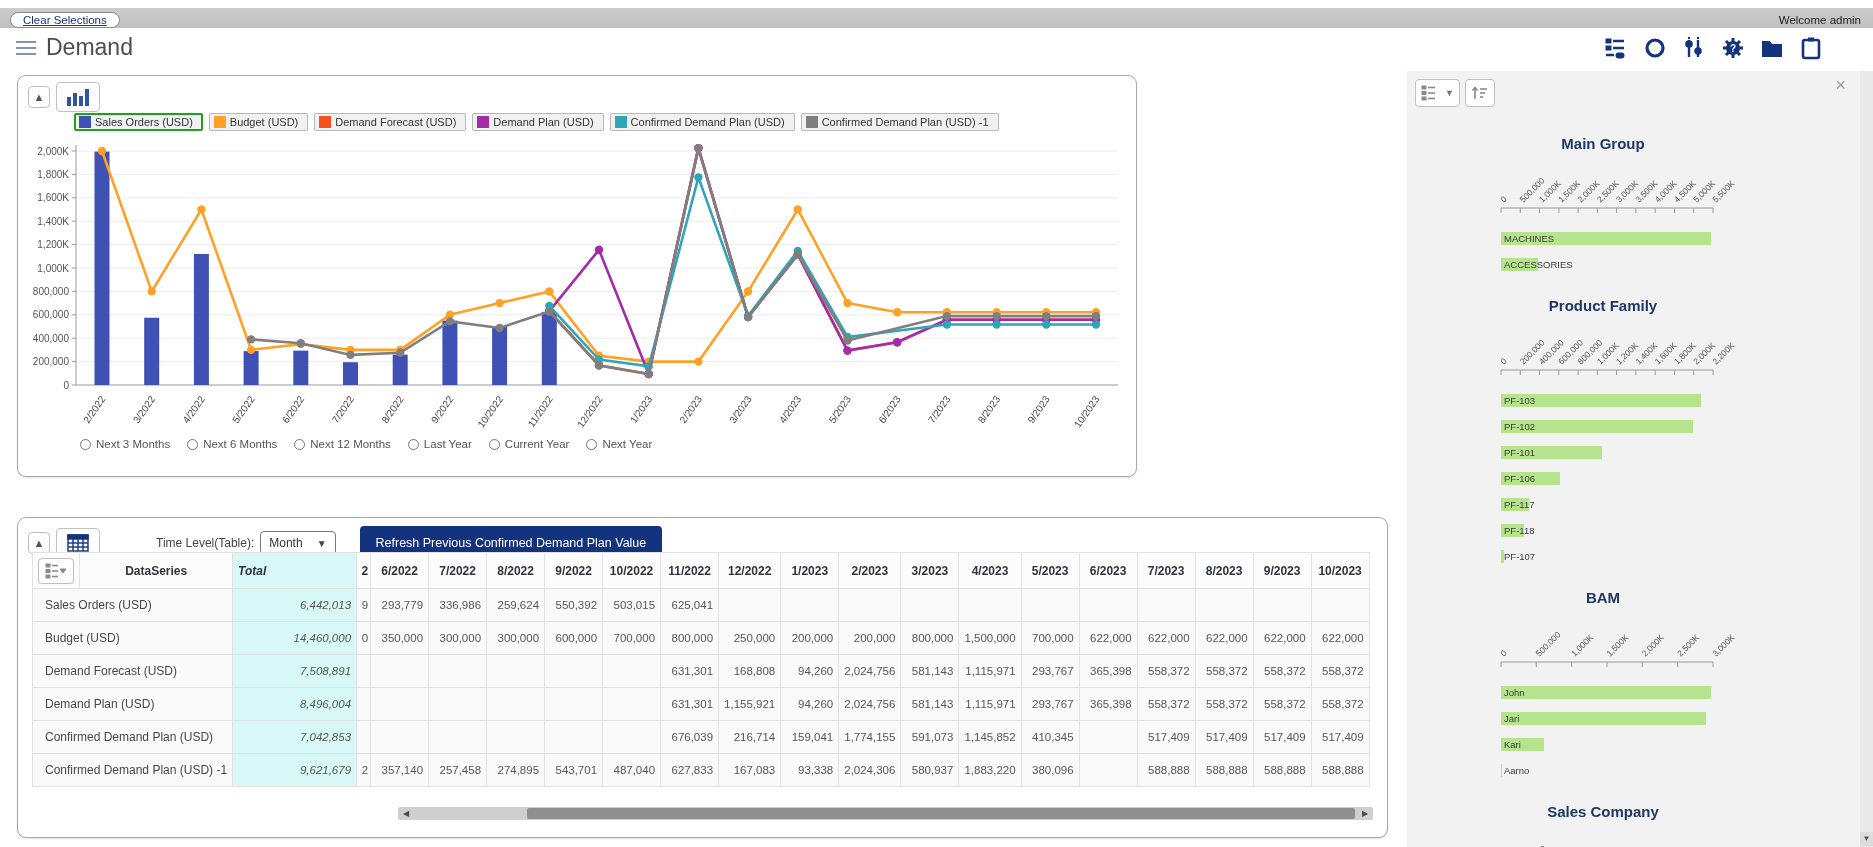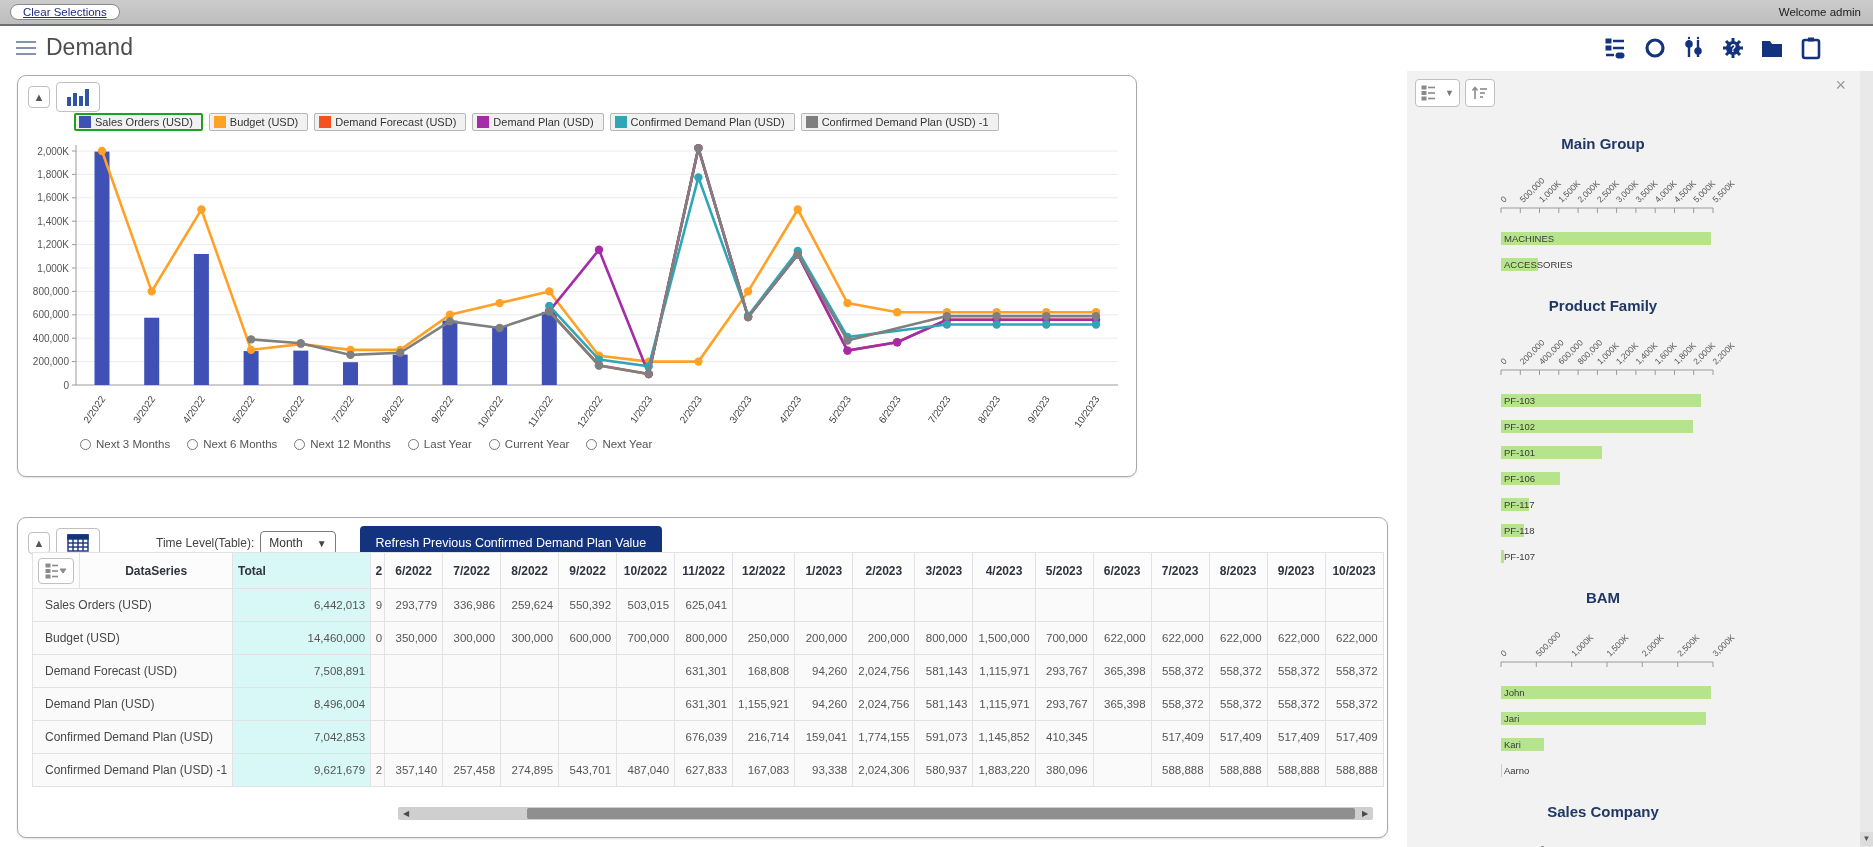--- a/index.html
+++ b/index.html
@@ -1,21 +1,21 @@
 <!DOCTYPE html>
 <html><head>
 <meta charset="utf-8">
 <style>
   * { box-sizing: border-box; margin: 0; padding: 0; }
   html,body { width:1873px; height:847px; overflow:hidden; background:#fff;
     font-family:"Liberation Sans", sans-serif; }
   svg { font-family:"Liberation Sans", sans-serif; }
 
   
-  .topbar { position:absolute; left:0; top:0; width:1873px; height:26px;
+  .topbar { position:absolute; left:0; top:8px; width:1873px; height:26px;
     background:linear-gradient(#cccccc,#bdbdbd); border-bottom:2px solid #6f6f6f;
     display:flex; align-items:center; justify-content:space-between; padding:0 12px 0 10px; }
   .clear-btn { background:#fff; border:1px solid #8a8a8a; border-radius:10px;
     padding:1px 12px; font-size:11.5px; color:#1b2f7d; text-decoration:underline; cursor:pointer; }
   .welcome { font-size:11.5px; color:#1c1c1c; }
 
   
   .header { position:absolute; left:0; top:28px; width:1873px; height:44px; background:#fff; }
   .burger { position:absolute; left:16px; top:13px; width:20px; height:16px; cursor:pointer; }
   .burger div { height:2px; background:#8494ab; margin-bottom:4px; }
@@ -60,21 +60,21 @@
   .refresh-btn { margin-left:18px; background:#14337e; color:#fff; border:none; border-radius:4px;
     padding:10px 16px; font-size:12.5px; cursor:pointer; }
 
   #demand-table { position:absolute; left:14px; top:34px; border-collapse:collapse; }
   #demand-table th, #demand-table td { border:1px solid #e2e2e2; font-size:11.5px; color:#555;
     padding:0 5px; height:33px; background:#fafafa; white-space:nowrap; overflow:hidden; }
   #demand-table th { height:36px; font-size:12px; font-weight:bold; color:#30343f; text-align:center; background:#fcfcfc; }
   #demand-table .c-lab { width:198px; text-align:left; padding-left:12px; color:#474747; font-size:12px; }
   #demand-table .c-icon { width:46px; }
   #demand-table .c-ds { width:152px; }
-  #demand-table .c-total { width:138px; background:#d8f7f7 !important; text-align:right; }
+  #demand-table .c-total { width:124px; background:#d8f7f7 !important; text-align:right;font-style:italic; }
   #demand-table th.c-total { text-align:left; }
   #demand-table .c-part { width:14px; max-width:14px; padding:0 2px; text-align:right; }
   #demand-table .c-m { width:58px; text-align:right; }
   #demand-table th.c-m { text-align:center; }
 
   .hscroll { position:absolute; left:380px; top:289px; width:975px; height:13px;
     background:#cfcfcf; border-radius:2px; display:flex; align-items:center; }
   .hs-arrow { width:16px; height:13px; display:flex; align-items:center; justify-content:center;
     font-size:8px; color:#4a4a4a; cursor:pointer; }
   .hs-track { position:relative; flex:1; height:13px; }

